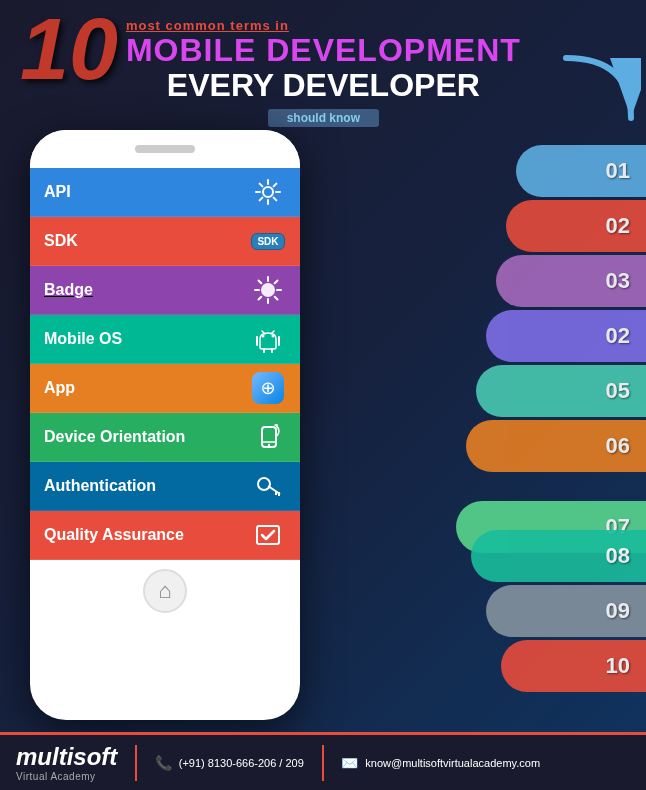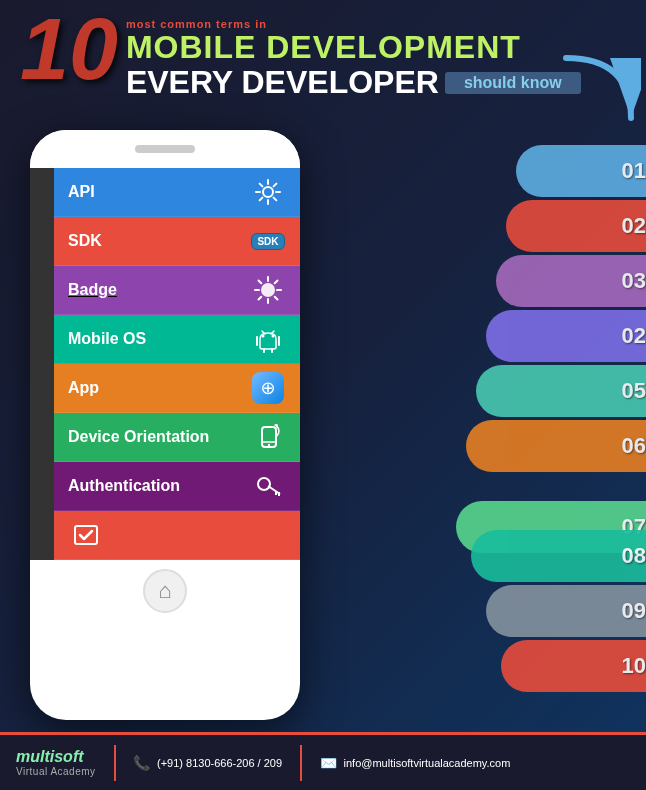--- a/index.html
+++ b/index.html
@@ -41,53 +41,55 @@
     }
 
     .title-text-container {
       display: inline-block;
       vertical-align: top;
       margin-top: 8px;
     }
 
     .most-common {
       color: #e74c3c;
-      font-size: 11px;
+      font-size: 13px;
       font-weight: bold;
       text-transform: lowercase;
       letter-spacing: 1px;
+      text-decoration: underline;
     }
 
     .mobile-dev {
-      color: #bef264;
+      color: #d946ef;
       font-size: 32px;
       font-weight: 900;
       text-transform: uppercase;
       line-height: 1.1;
       letter-spacing: 1px;
     }
 
     .every-dev-row {
       display: flex;
       align-items: center;
       gap: 6px;
+      flex-direction: column;
     }
 
     .every-dev {
       color: #ffffff;
       font-size: 32px;
       font-weight: 900;
       text-transform: uppercase;
       line-height: 1.1;
     }
 
     .should-know-badge {
       background: #3d5a80;
       color: #87ceeb;
-      font-size: 16px;
+      font-size: 12px;
       font-weight: bold;
       padding: 2px 19px;
       border-radius: 3px;
       white-space: nowrap;
     }
 
     
     .ribbons {
       position: absolute;
       top: 145px;
@@ -97,20 +99,21 @@
     }
 
     .ribbon {
       position: absolute;
       right: 0;
       height: 52px;
       border-radius: 30px 0 0 30px;
       display: flex;
       align-items: center;
       justify-content: flex-end;
+      padding-right: 16px;
     }
 
     .ribbon-num {
       font-size: 22px;
       font-weight: 900;
       color: white;
       text-shadow: 1px 1px 2px rgba(0,0,0,0.5);
     }
 
     
@@ -145,21 +148,20 @@
       background: #333;
       overflow: hidden;
     }
 
     .term-row {
       display: flex;
       align-items: center;
       justify-content: space-between;
       padding: 0 14px;
       height: 49px;
-      margin-left: 24px;
     }
 
     .term-label {
       font-size: 16px;
       font-weight: bold;
       color: white;
     }
 
     .term-icon {
       font-size: 22px;
@@ -207,23 +209,23 @@
       gap: 14px;
     }
 
     .footer-logo {
       display: flex;
       flex-direction: column;
       align-items: flex-start;
     }
 
     .logo-multisoft {
-      font-size: 16px;
+      font-size: 24px;
       font-weight: 900;
-      color: #86efac;
+      color: #ffffff;
       font-style: italic;
     }
 
     .logo-sub {
       font-size: 10px;
       color: #aaa;
       letter-spacing: 0.5px;
     }
 
     .footer-divider {
@@ -379,32 +381,33 @@
         <div class="term-icon">
           <svg width="28" height="28" viewBox="0 0 28 28" fill="none">
       <rect x="8" y="4" width="14" height="20" rx="3" stroke="white" stroke-width="2"></rect>
       <line x1="8" y1="19" x2="22" y2="19" stroke="white" stroke-width="1.5"></line>
       <circle cx="15" cy="22" r="1.2" fill="white"></circle>
       <path d="M22 2 Q28 8 22 14" stroke="white" stroke-width="1.5" fill="none" stroke-linecap="round"></path>
       <path d="M21 2 L23 2 L23 4" stroke="white" stroke-width="1.5" stroke-linecap="round"></path>
     </svg>
         </div>
       </div>
-      <div class="term-row" style="background-color: #701a75; border-bottom: 1px solid rgba(255, 255, 255, 0.1); gap: 44px;">
+      <div class="term-row" style="background-color: #0369a1; border-bottom: 1px solid rgba(255, 255, 255, 0.1); gap: 44px;">
         <span class="term-label">Authentication</span>
         <div class="term-icon">
           <svg width="28" height="28" viewBox="0 0 28 28" fill="none">
       <circle cx="10" cy="12" r="6" stroke="white" stroke-width="2"></circle>
       <line x1="14" y1="14" x2="26" y2="22" stroke="white" stroke-width="2"></line>
       <line x1="22" y1="19" x2="22" y2="23" stroke="white" stroke-width="2"></line>
       <line x1="25" y1="20" x2="25" y2="24" stroke="white" stroke-width="2"></line>
     </svg>
         </div>
       </div>
       <div class="term-row" style="background-color: rgb(231, 76, 60); border-bottom: 1px solid rgba(255, 255, 255, 0.1);">
+        <span class="term-label">Quality Assurance</span>
         <div class="term-icon">
           <svg width="28" height="28" viewBox="0 0 28 28" fill="none">
       <rect x="3" y="5" width="22" height="18" rx="2" stroke="white" stroke-width="2"></rect>
       <polyline points="8,14 12,18 20,10" stroke="white" stroke-width="2.5" stroke-linecap="round" stroke-linejoin="round"></polyline>
     </svg>
         </div>
       </div>
     </div>
   <div class="phone-bottom">
     <div class="home-btn">⌂</div>
@@ -417,15 +420,15 @@
     <span class="logo-sub">Virtual Academy</span>
   </div>
   <div class="footer-divider"></div>
   <div class="footer-contact">
     <span class="footer-icon">📞</span>
     <span>(+91) 8130-666-206 / 209</span>
   </div>
   <div class="footer-divider"></div>
   <div class="footer-email">
     <span class="footer-icon">✉️</span>
-    <span>info@multisoftvirtualacademy.com</span>
+    <span>know@multisoftvirtualacademy.com</span>
   </div>
 </div>
 
 </body></html>

